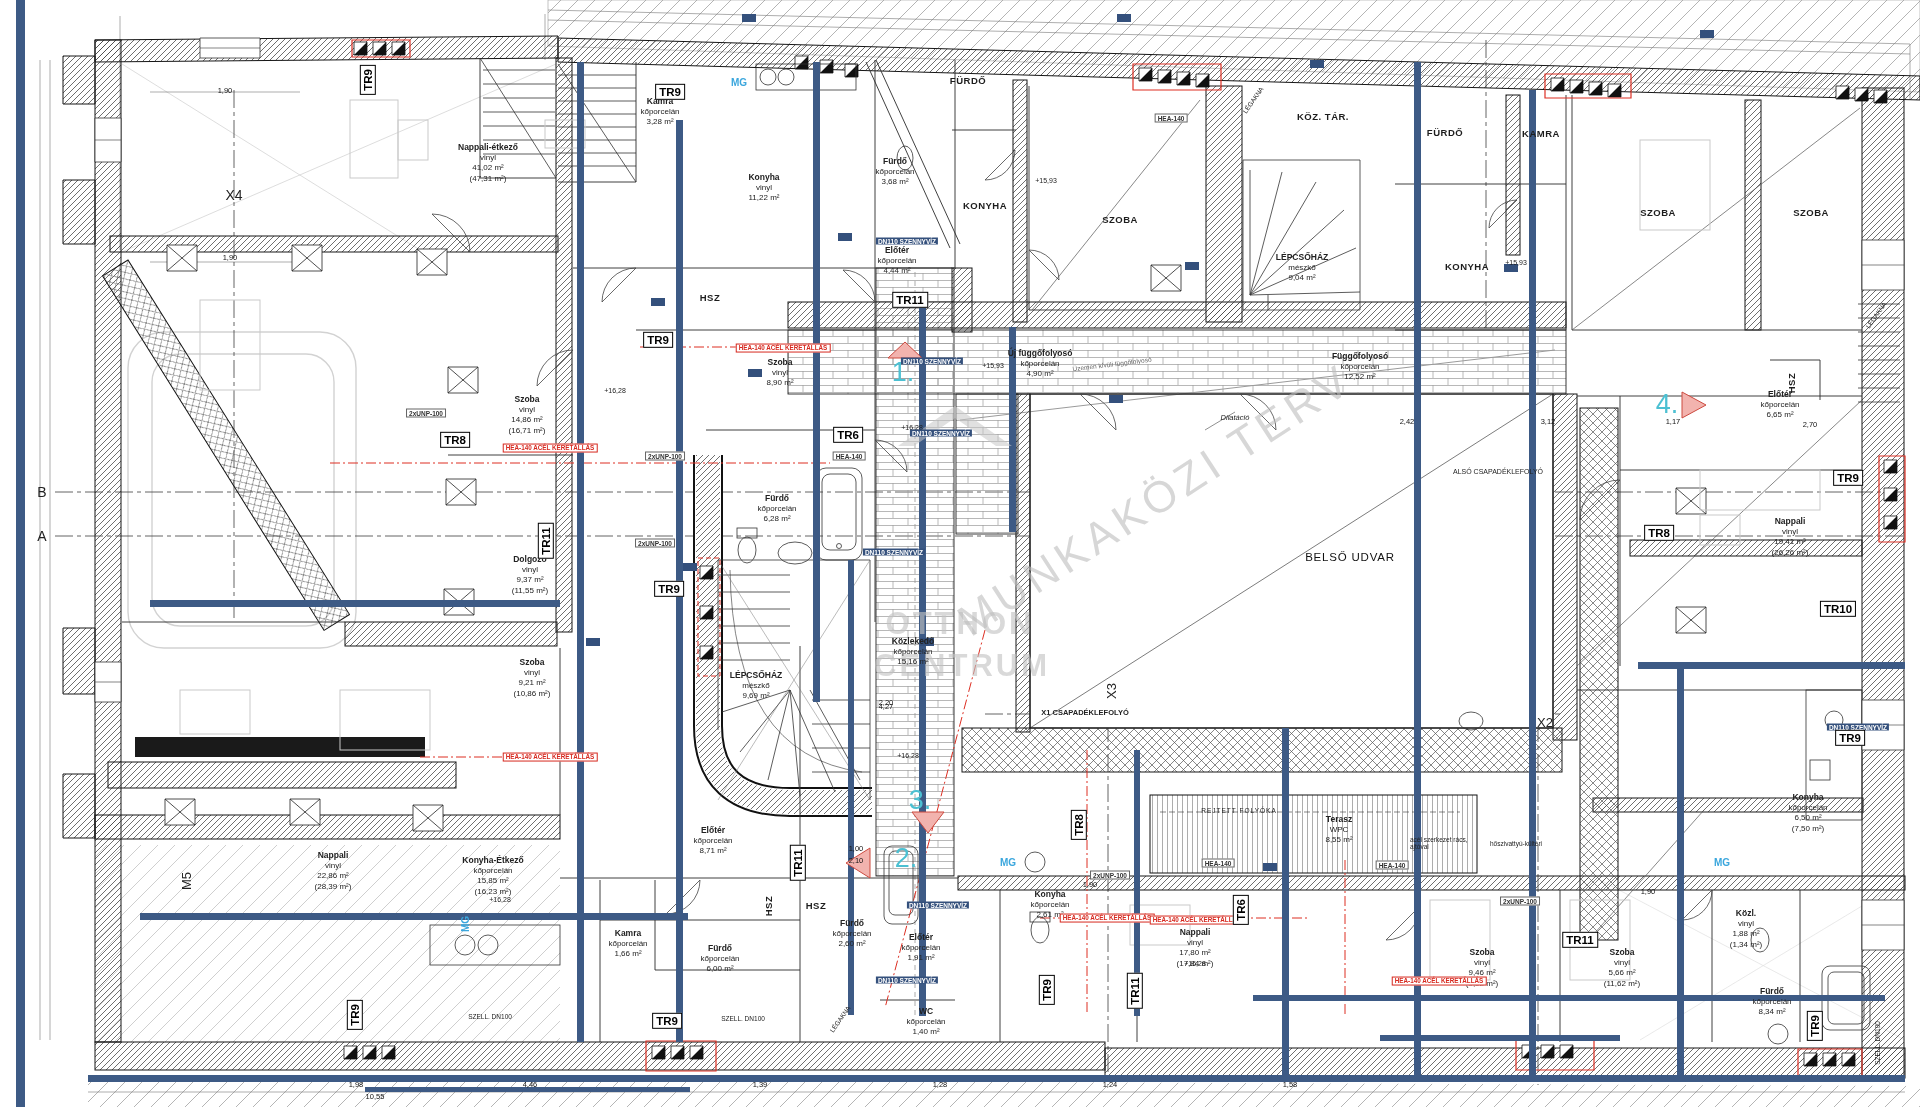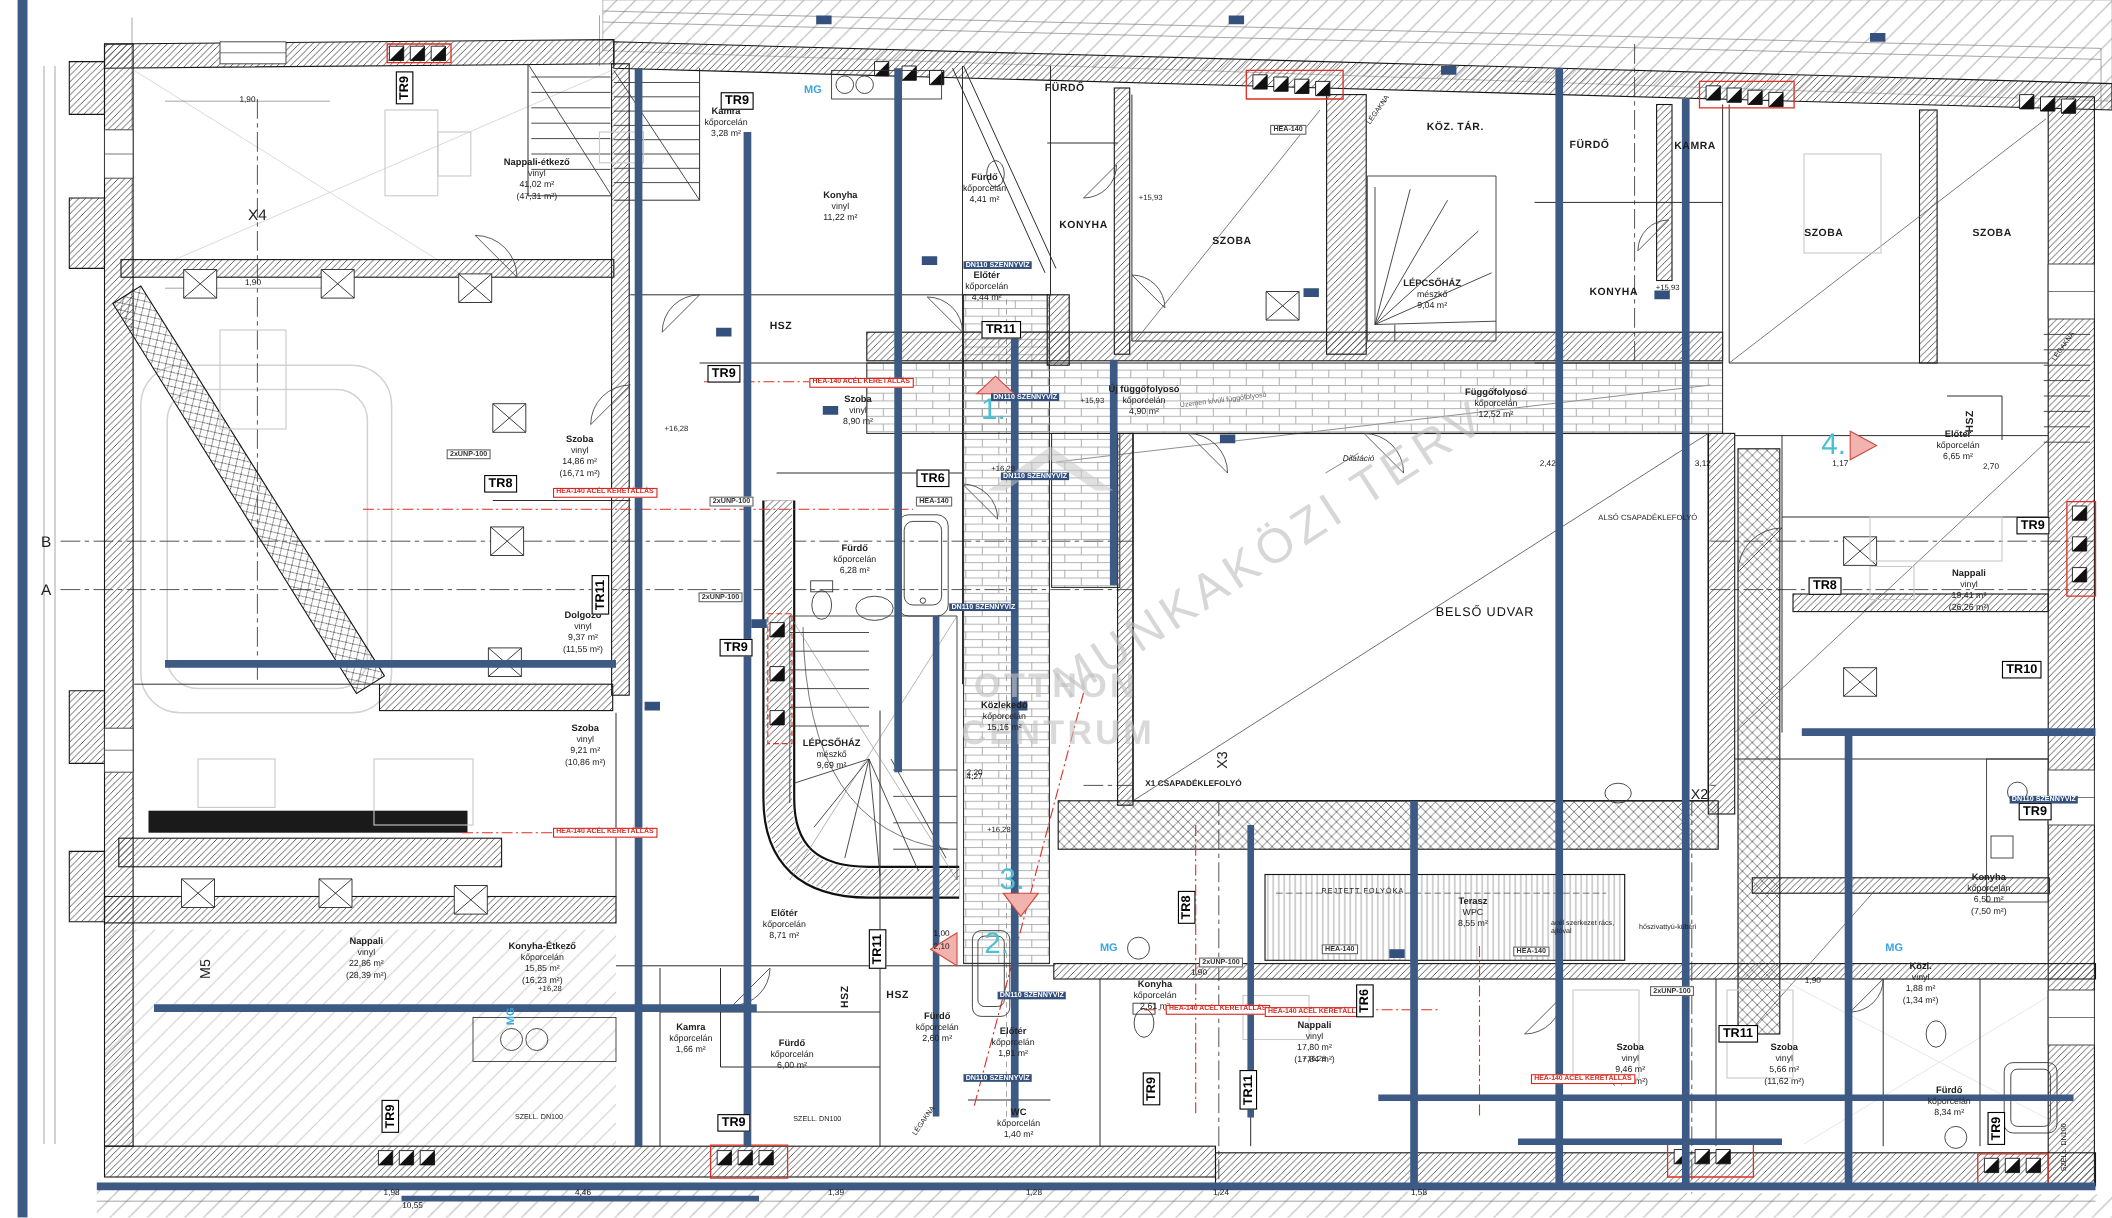--- a/index.html
+++ b/index.html
@@ -284,21 +284,21 @@
       <div>3,28 m²</div>
     </div>
 <div class="lbl" style="left:764px;top:188px">
       <div class="nm">Konyha</div>
       <div>vinyl</div>
       <div>11,22 m²</div>
     </div>
 <div class="lbl" style="left:895px;top:172px">
       <div class="nm">Fürdő</div>
       <div>kőporcelán</div>
-      <div>4,41 m²</div>
+      <div>3,68 m²</div>
     </div>
 <div class="lbl" style="left:897px;top:261px">
       <div class="nm">Előtér</div>
       <div>kőporcelán</div>
       <div>4,44 m²</div>
     </div>
 <div class="lbl" style="left:780px;top:373px">
       <div class="nm">Szoba</div>
       <div>vinyl</div>
       <div>8,90 m²</div>
@@ -368,21 +368,21 @@
       <div>vinyl</div>
       <div>9,46 m²</div>
       <div>(9,52 m²)</div>
     </div>
 <div class="lbl" style="left:1622px;top:968px">
       <div class="nm">Szoba</div>
       <div>vinyl</div>
       <div>5,66 m²</div>
       <div>(11,62 m²)</div>
     </div>
-<div class="lbl" style="left:1746px;top:894px">
+<div class="lbl" style="left:1746px;top:929px">
       <div class="nm">Közl.</div>
       <div>vinyl</div>
       <div>1,88 m²</div>
       <div>(1,34 m²)</div>
     </div>
 <div class="lbl" style="left:1772px;top:1002px">
       <div class="nm">Fürdő</div>
       <div>kőporcelán</div>
       <div>8,34 m²</div>
     </div>

